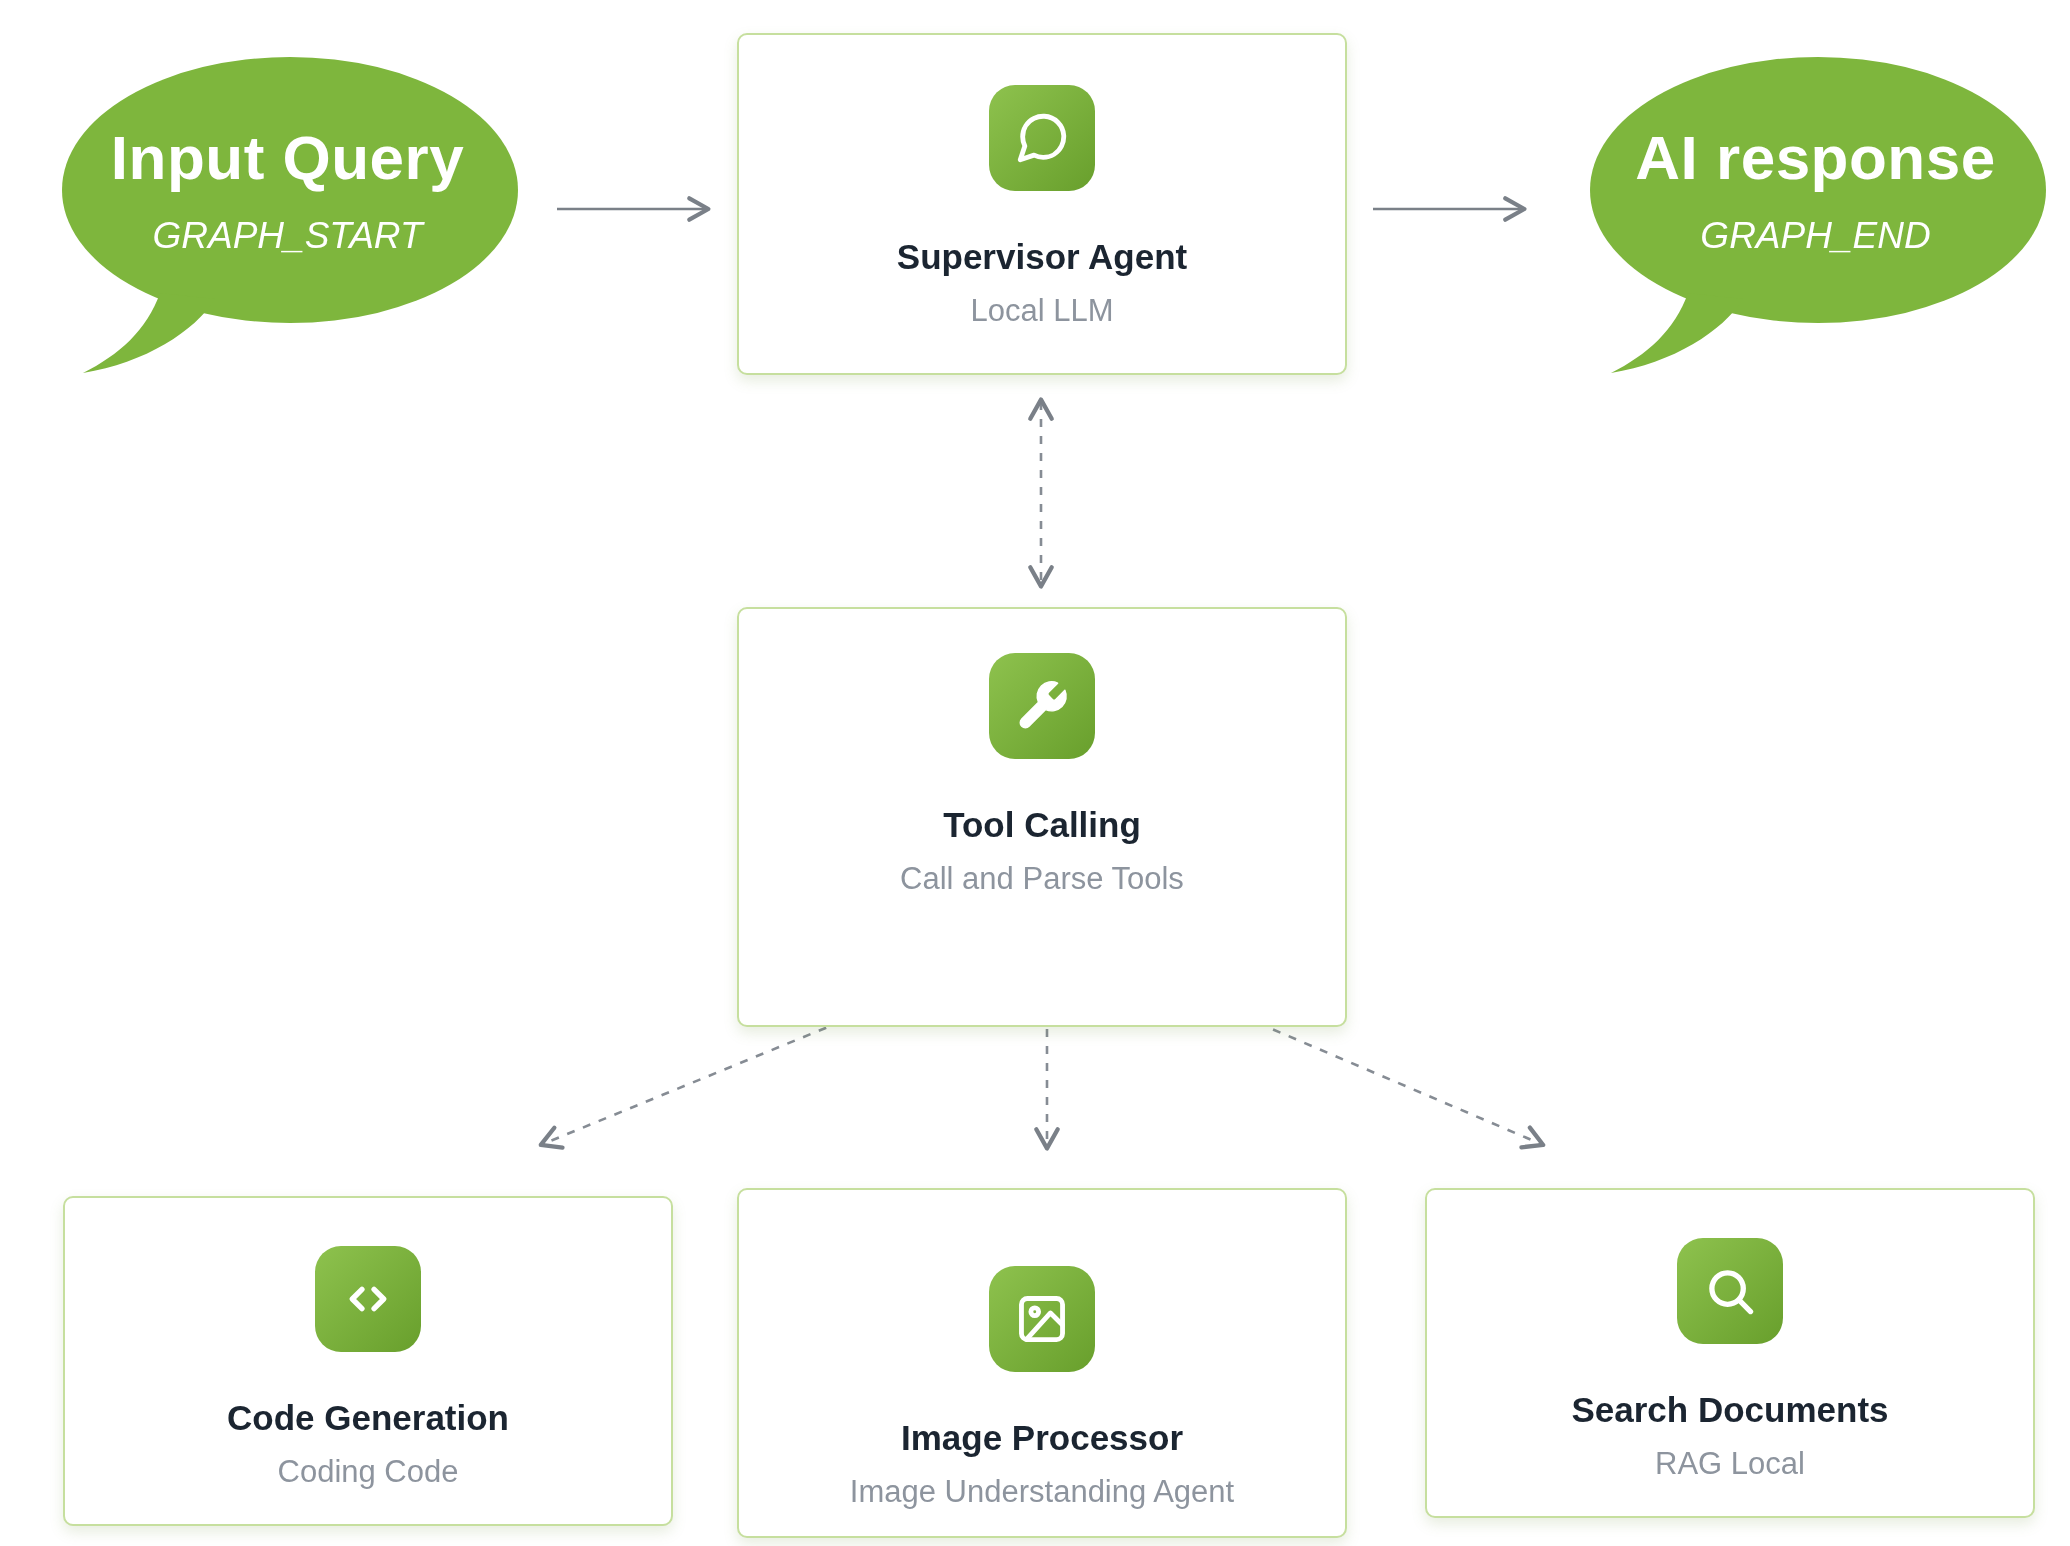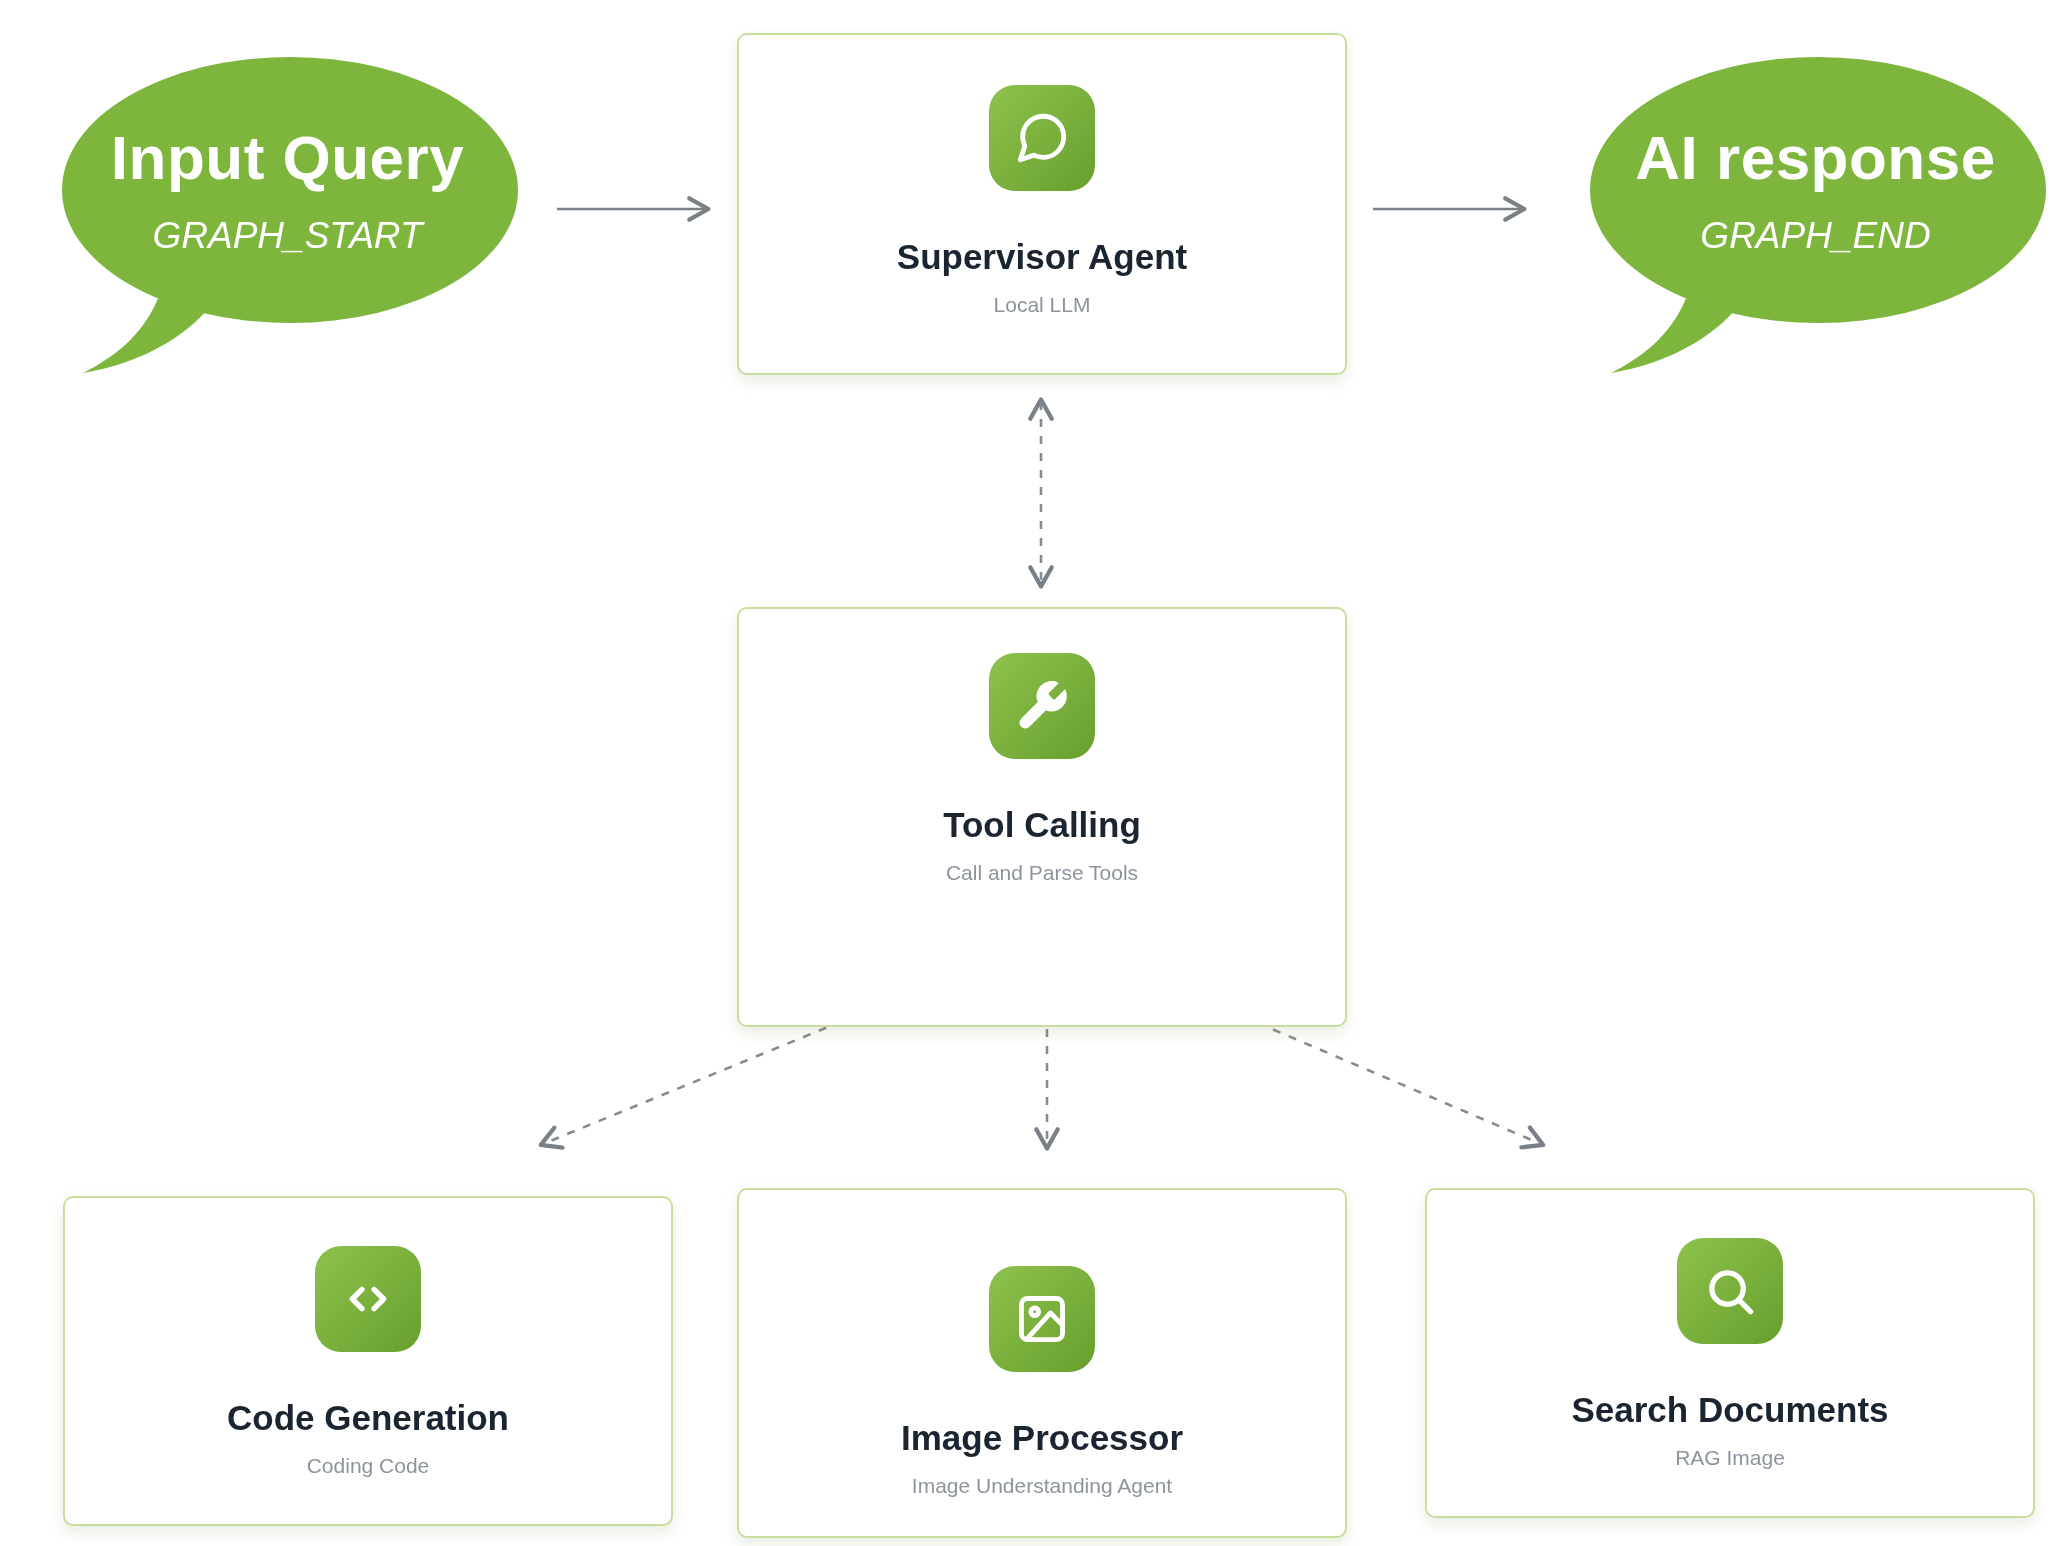--- a/index.html
+++ b/index.html
@@ -81,21 +81,21 @@
     flex: 0 0 auto;
   }
   .card-title {
     margin-top: 46px;
     font-size: 35px;
     font-weight: bold;
     color: #1b2531;
   }
   .card-subtitle {
     margin-top: 16px;
-    font-size: 21px;
+    font-size: 31px;
     color: #8d949e;
   }
 </style>
 </head>
 <body>
 
 <div id="canvas">
 
   <svg class="arrows" width="2070" height="1546" viewBox="0 0 2070 1546">
     <defs>
@@ -190,16 +190,16 @@
   </div>
 
   <div class="card" style="left:1410px; top:1188px; height:330px; padding-top:48px;margin-left:15px;">
     <div class="icon-tile">
       <svg width="58" height="58" viewBox="0 0 24 24" fill="none" stroke="#ffffff" stroke-width="2.2" stroke-linecap="round" stroke-linejoin="round">
         <circle cx="11" cy="11" r="6.5"></circle>
         <line x1="16" y1="16" x2="20.5" y2="20.5"></line>
       </svg>
     </div>
     <div class="card-title">Search Documents</div>
-    <div class="card-subtitle">RAG Image</div>
+    <div class="card-subtitle">RAG Local</div>
   </div>
 
 </div>
 
 </body></html>

